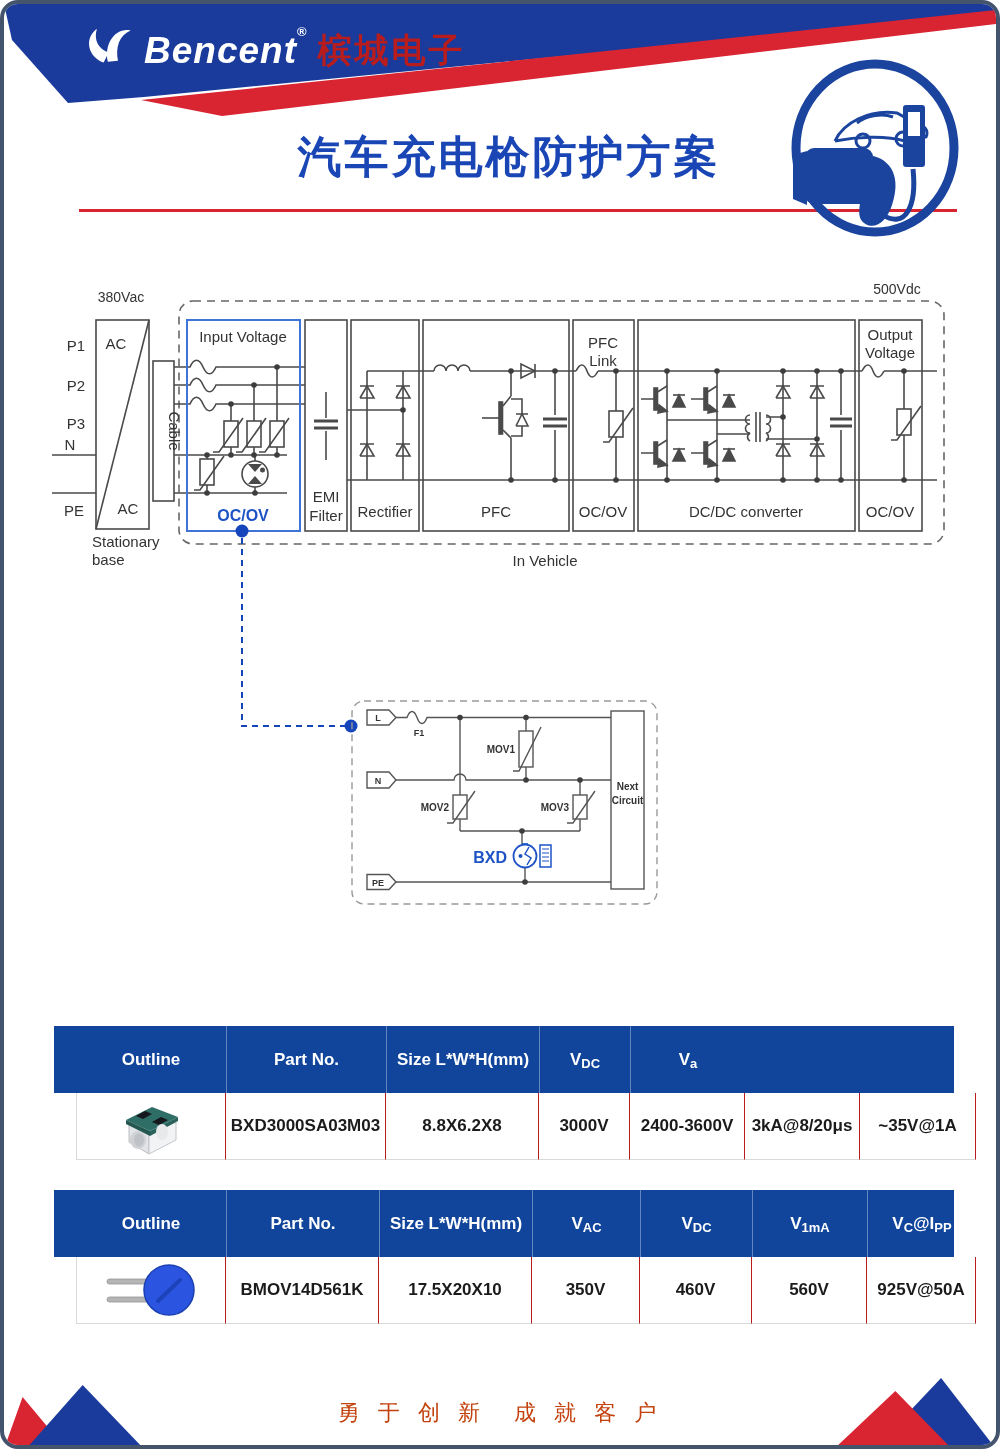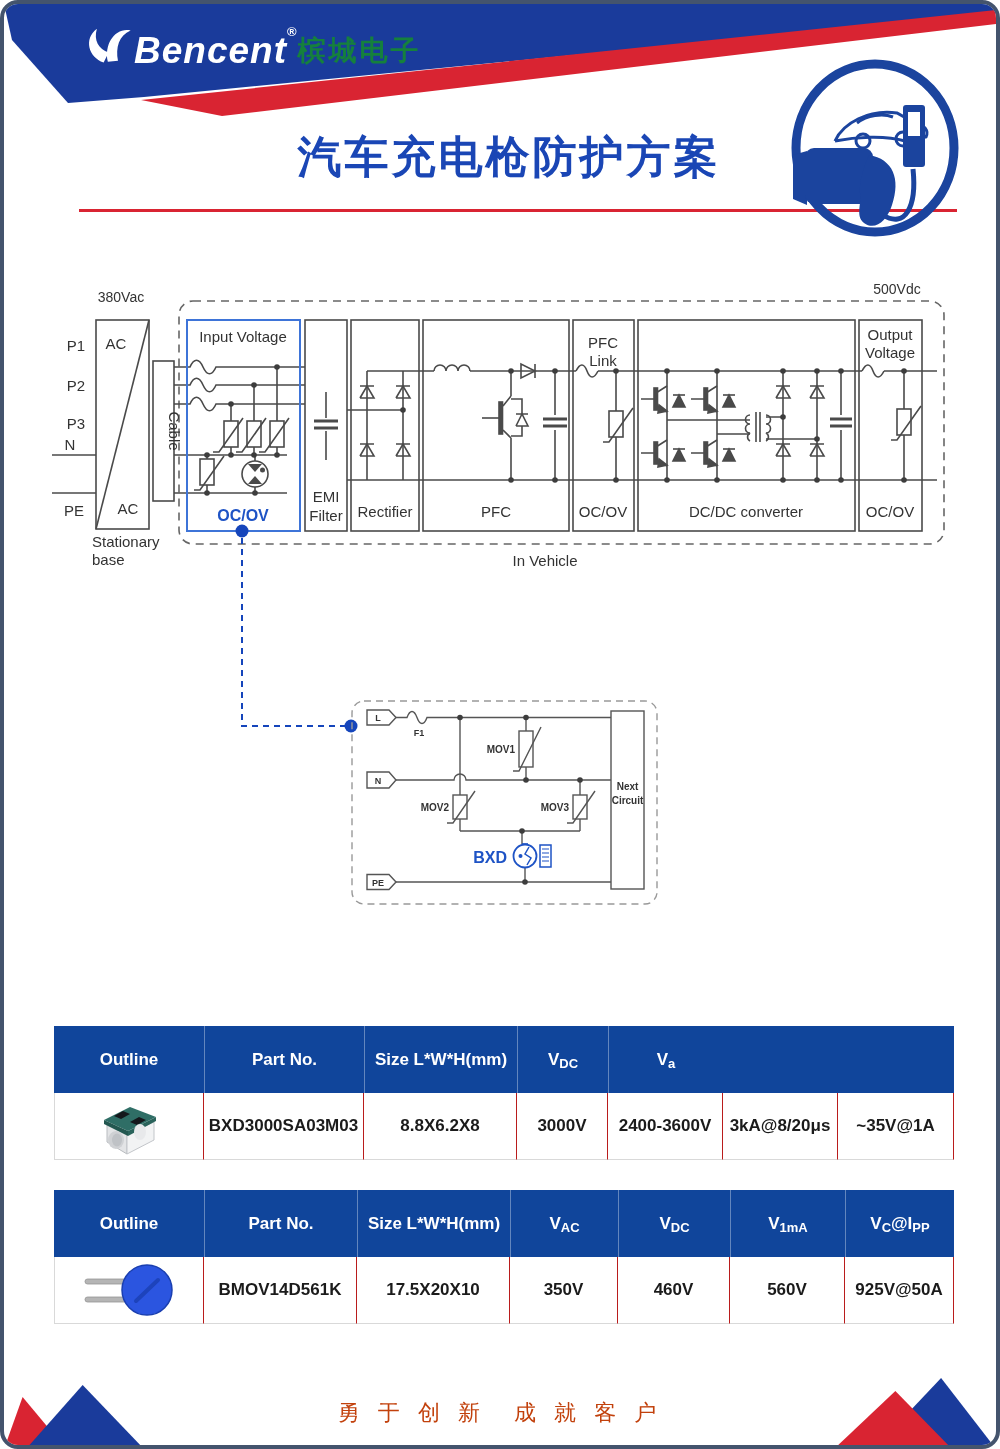--- a/index.html
+++ b/index.html
@@ -7,33 +7,33 @@
     position:relative;width:1000px;height:1449px;margin:0 auto;
     background:#fff;border:4px solid #44546D;border-radius:18px;
     box-sizing:border-box;overflow:hidden;
     font-family:"Liberation Sans","DejaVu Sans",sans-serif;
   }
   
   .banner{position:absolute;inset:0;background:#1A3B9B;
     clip-path:polygon(0 0,100% 0,100% 10px,140px 93px,64px 99px,8px 36px);}
   .banner-red{position:absolute;inset:0;background:#D92432;
     clip-path:polygon(137px 96px,100% 6px,100% 20px,218px 112px);}
-  .logo-row{position:absolute;left:76px;top:18px;display:flex;align-items:center;z-index:5;}
+  .logo-row{position:absolute;left:76px;top:18px;display:flex;align-items:center;gap:10px;z-index:5;}
   .logo-en{color:#fff;font-size:37px;font-weight:bold;font-style:italic;letter-spacing:1px;}
   .logo-reg{color:#fff;font-size:13px;vertical-align:super;position:relative;top:-14px;font-style:normal;}
-  .logo-cn{color:#15803d;font-size:28px;font-weight:bold;letter-spacing:3px;}
+  .logo-cn{color:#b91c1c;font-size:34px;font-weight:bold;letter-spacing:3px;}
   .page-title{position:absolute;left:240px;top:124px;width:530px;text-align:center;
     color:#1A46B5;font-size:44px;font-weight:900;letter-spacing:3px;z-index:3;white-space:nowrap;}
   .red-line{position:absolute;left:75px;top:205px;width:878px;height:3px;background:#D92432;z-index:1;}
   .emblem{position:absolute;left:781px;top:53px;z-index:2;}
   
   .diagram{position:absolute;left:0;top:270px;z-index:1;}
   
   .tbl{position:absolute;left:50px;width:900px;}
-  .thead,.trow{display:grid;}
+  .thead,.trow{display:grid;padding-left:22px;}
   .thead{background:#10459B;}
   .th{display:flex;align-items:center;justify-content:center;color:#fff;
     font-size:17px;font-weight:bold;height:67px;border-left:1px solid rgba(255,255,255,.35);}
   .th:first-child{border-left:none;}
   .th sub{font-size:13px;position:relative;top:4px;font-weight:bold;}
   .td{display:flex;align-items:center;justify-content:center;background:#fff;
     color:#1b1b1b;font-size:17px;font-weight:bold;height:66px;
     border-right:1px solid #b91c1c;border-bottom:1px solid #d9d9d9;}
   .td:first-child{border-left:1px solid #d9d9d9;}
   

